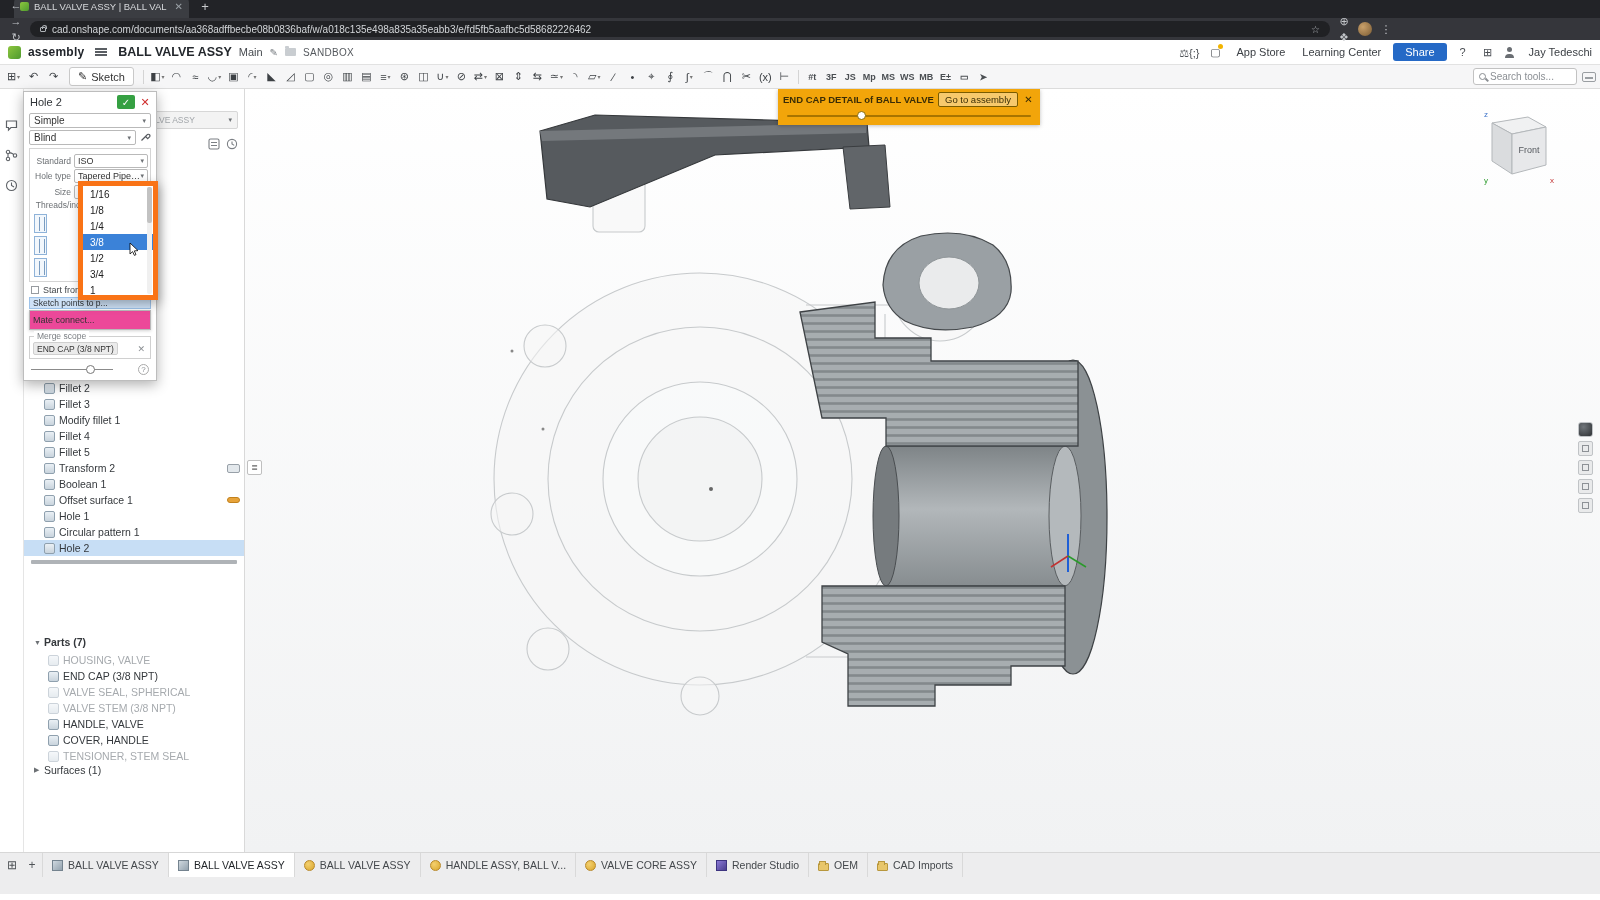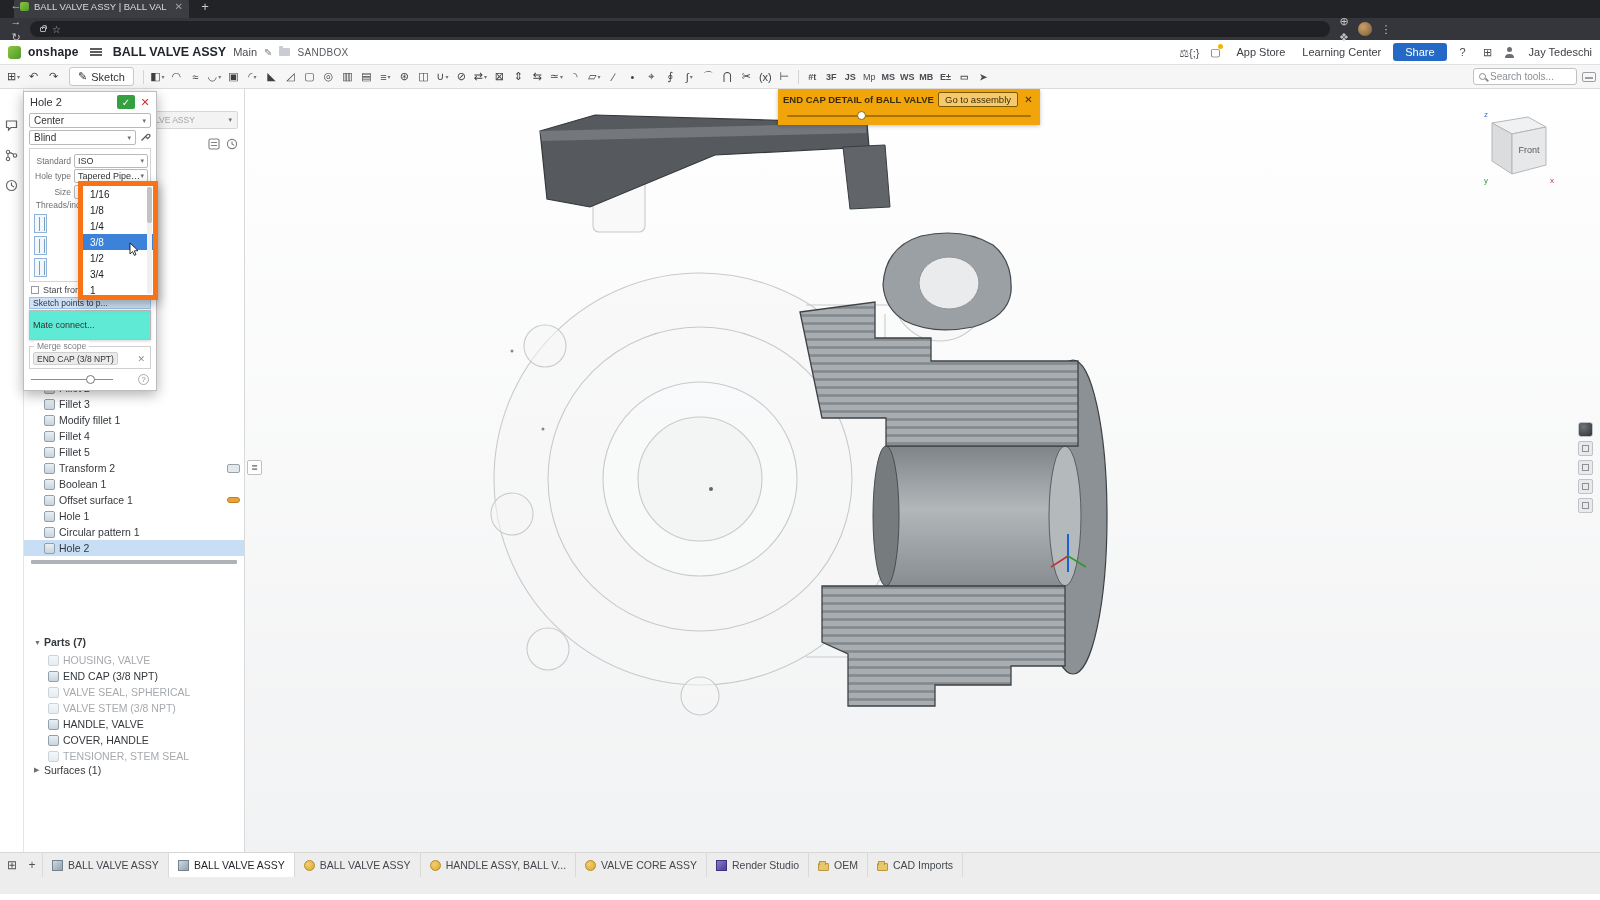--- a/index.html
+++ b/index.html
@@ -136,21 +136,21 @@
   .gselect { flex:1; height:14px; border:1px solid #b9b9b9; border-radius:2px; display:flex; align-items:center; padding:0 3px; background:#fff; font-size:9px; color:#333; min-width:0; }
   .gselect.dim { color:#9aa0a6; }
   .gsp { white-space:nowrap; overflow:hidden; text-overflow:ellipsis; }
   .thumbs { display:flex; flex-direction:column; gap:3px; margin:4px 0 0 2px; }
   .thumb { width:13px; height:19px; border:1px solid #8fb3d9; background:#f2f7fc; position:relative; }
   .thumb::after { content:""; position:absolute; left:4px; top:2px; width:4px; height:14px; border-left:1px solid #7a9cc0; border-right:1px solid #7a9cc0; }
   .chk-row { display:flex; align-items:center; margin:3px 7px 2px; font-size:9px; color:#44484c; gap:4px; }
   .chk { width:8px; height:8px; border:1px solid #979ba0; background:#fff; flex:none; }
   .chk-lab { white-space:nowrap; overflow:hidden; text-overflow:ellipsis; }
   .sel-box { margin:2px 5px 0; height:12px; background:#cfe2f7; border:1px solid #9ec3ea; font-size:8.5px; color:#2f3337; display:flex; align-items:center; padding:0 3px; white-space:nowrap; overflow:hidden; }
-  .mate-box { margin:1px 5px 2px; height:30px; border:1px solid #b9b9b9; background:#5eead4; font-size:9px; color:#333; display:flex; align-items:center; padding:0 3px; box-shadow:0 1px 3px rgba(0,0,0,.18); white-space:nowrap; overflow:hidden; }
+  .mate-box { margin:1px 5px 2px; height:20px; border:1px solid #b9b9b9; background:#ec4899; font-size:9px; color:#333; display:flex; align-items:center; padding:0 3px; box-shadow:0 1px 3px rgba(0,0,0,.18); white-space:nowrap; overflow:hidden; }
   .fieldset { border:1px solid #d0d0d0; margin:6px 5px 2px; padding:5px 3px 3px; position:relative; }
   .legend { position:absolute; top:-6px; left:4px; background:#fff; padding:0 3px; font-size:8.5px; color:#7b7f83; white-space:nowrap; }
   .chip-row { display:flex; align-items:center; }
   .chip { background:#ebebeb; border:1px solid #cfcfcf; border-radius:2px; font-size:8.5px; color:#333; padding:0 3px; height:13px; display:flex; align-items:center; white-space:nowrap; overflow:hidden; }
   .chip-x { margin-left:auto; color:#8b8f93; font-size:9px; padding:0 2px; }
   .dlg-foot { display:flex; align-items:center; margin:5px 7px 0; }
   .slider { position:relative; width:82px; height:11px; }
   .slider-track { position:absolute; left:0; right:0; top:5px; height:1px; background:#8b8b8b; }
   .slider-knob { position:absolute; left:55px; top:1px; width:9px; height:9px; border-radius:50%; background:#fff; border:1px solid #777; }
   .help-circle { margin-left:auto; width:11px; height:11px; border-radius:50%; border:1px solid #aaa; color:#8b8f93; font-size:8px; display:flex; align-items:center; justify-content:center; }
@@ -197,37 +197,38 @@
       </span>
       <span class="nav-ic">
         <span>↻</span>
       </span>
       <span class="nav-ic">
         <span>⌂</span>
       </span>
     </span>
   <div class="url-pill">
     <span class="lock"></span>
+    <span class="url-text">cad.onshape.com/documents/aa368adffbecbe08b0836baf/w/a018c135e498a835a35eabb3/e/fd5fb5aafbc5d58682226462</span>
     <span class="star">☆</span>
   </div>
   <span>
       <span class="nav-ic">
         <span>⊕</span>
       </span>
       <span class="nav-ic">
         <span>❖</span>
       </span>
     </span>
   <span class="avatar"></span>
   <span class="nav-ic">⋮</span>
 </div>
 
 <div class="app-header">
   <span class="logo-mark"></span>
-  <span class="logo-text">onshape</span>
+  <span class="logo-text">assembly</span>
   <span class="hamb"></span>
   <span class="doc-title">BALL VALVE ASSY</span>
   <span class="branch">Main</span>
   <span class="mini-ic">✎</span>
   <span class="ws-folder"></span>
   <span class="ws-label">SANDBOX</span>
   <span class="hdr-spacer ni"></span>
   <span><span class="hdr-ic"><span>⚖</span></span><span class="hdr-ic"><span>{;}</span></span></span>
   <span class="hdr-ic">▢<span class="bell-badge"></span></span>
   <span class="hdr-link">App Store</span>
@@ -358,21 +359,21 @@
   <span style="display:flex;align-items:center;">
       <span class="icon-btn" style="font-size:9px;font-weight:bold;color:#4a4e52;">
         <span>#t</span>
       </span>
       <span class="icon-btn" style="font-size:9px;font-weight:bold;color:#4a4e52;">
         <span>3F</span>
       </span>
       <span class="icon-btn" style="font-size:9px;font-weight:bold;color:#4a4e52;">
         <span>JS</span>
       </span>
-      <span class="icon-btn" style="font-size:9px;font-weight:normal;color:#4a4e52;">
+      <span class="icon-btn" style="font-size:9px;font-weight:bold;color:#4a4e52;">
         <span>Mp</span>
       </span>
       <span class="icon-btn" style="font-size:9px;font-weight:bold;color:#4a4e52;align-items:center;">
         <span>MS</span>
       </span>
       <span class="icon-btn" style="font-size:9px;font-weight:bold;color:#4a4e52;">
         <span>WS</span>
       </span>
       <span class="icon-btn" style="font-size:9px;font-weight:bold;color:#4a4e52;">
         <span>MB</span>
@@ -755,21 +756,21 @@
     </div>
   </div>
 
   <div class="dialog">
     <div class="dlg-head">
       <span class="dlg-title">Hole 2</span>
       <button class="btn-accept">✓</button>
       <button class="btn-cancel">✕</button>
     </div>
     <div class="dlg-select">
-      <span>Center</span>
+      <span>Simple</span>
       <span class="sel-caret">▾</span>
     </div>
     <div class="dlg-row2">
       <div class="dlg-select">
         <span>Blind</span>
         <span class="sel-caret">▾</span>
       </div>
       <span>
         <svg width="11" height="11" viewBox="0 0 11 11">
             <path d="M1.5,9.5 L5.5,5.5 M5.5,5.5 L7,4 a1.6,1.6 0 1 1 2.2,2.2 L7.7,7.7 Z" fill="none" stroke="#55595e" stroke-width="1.2"></path>

